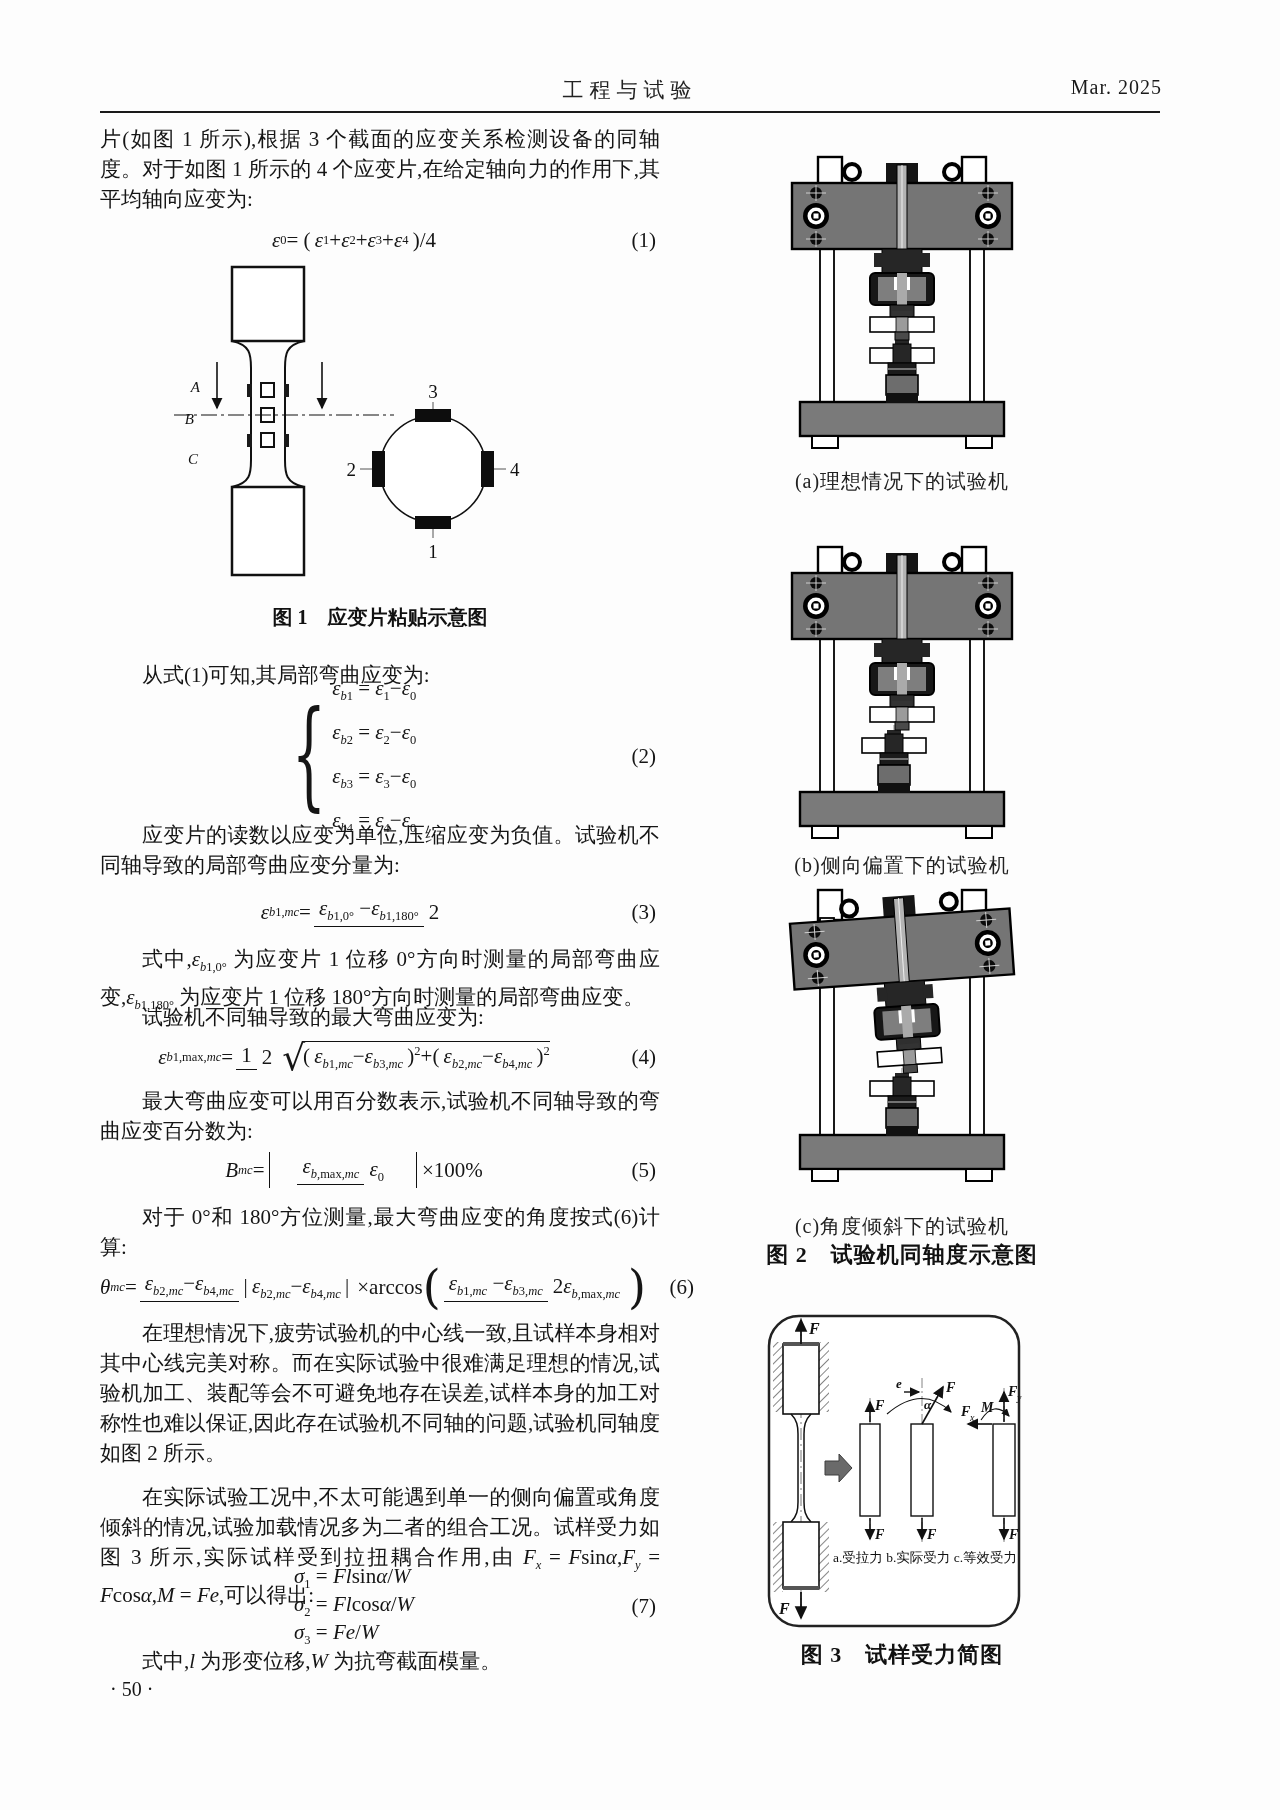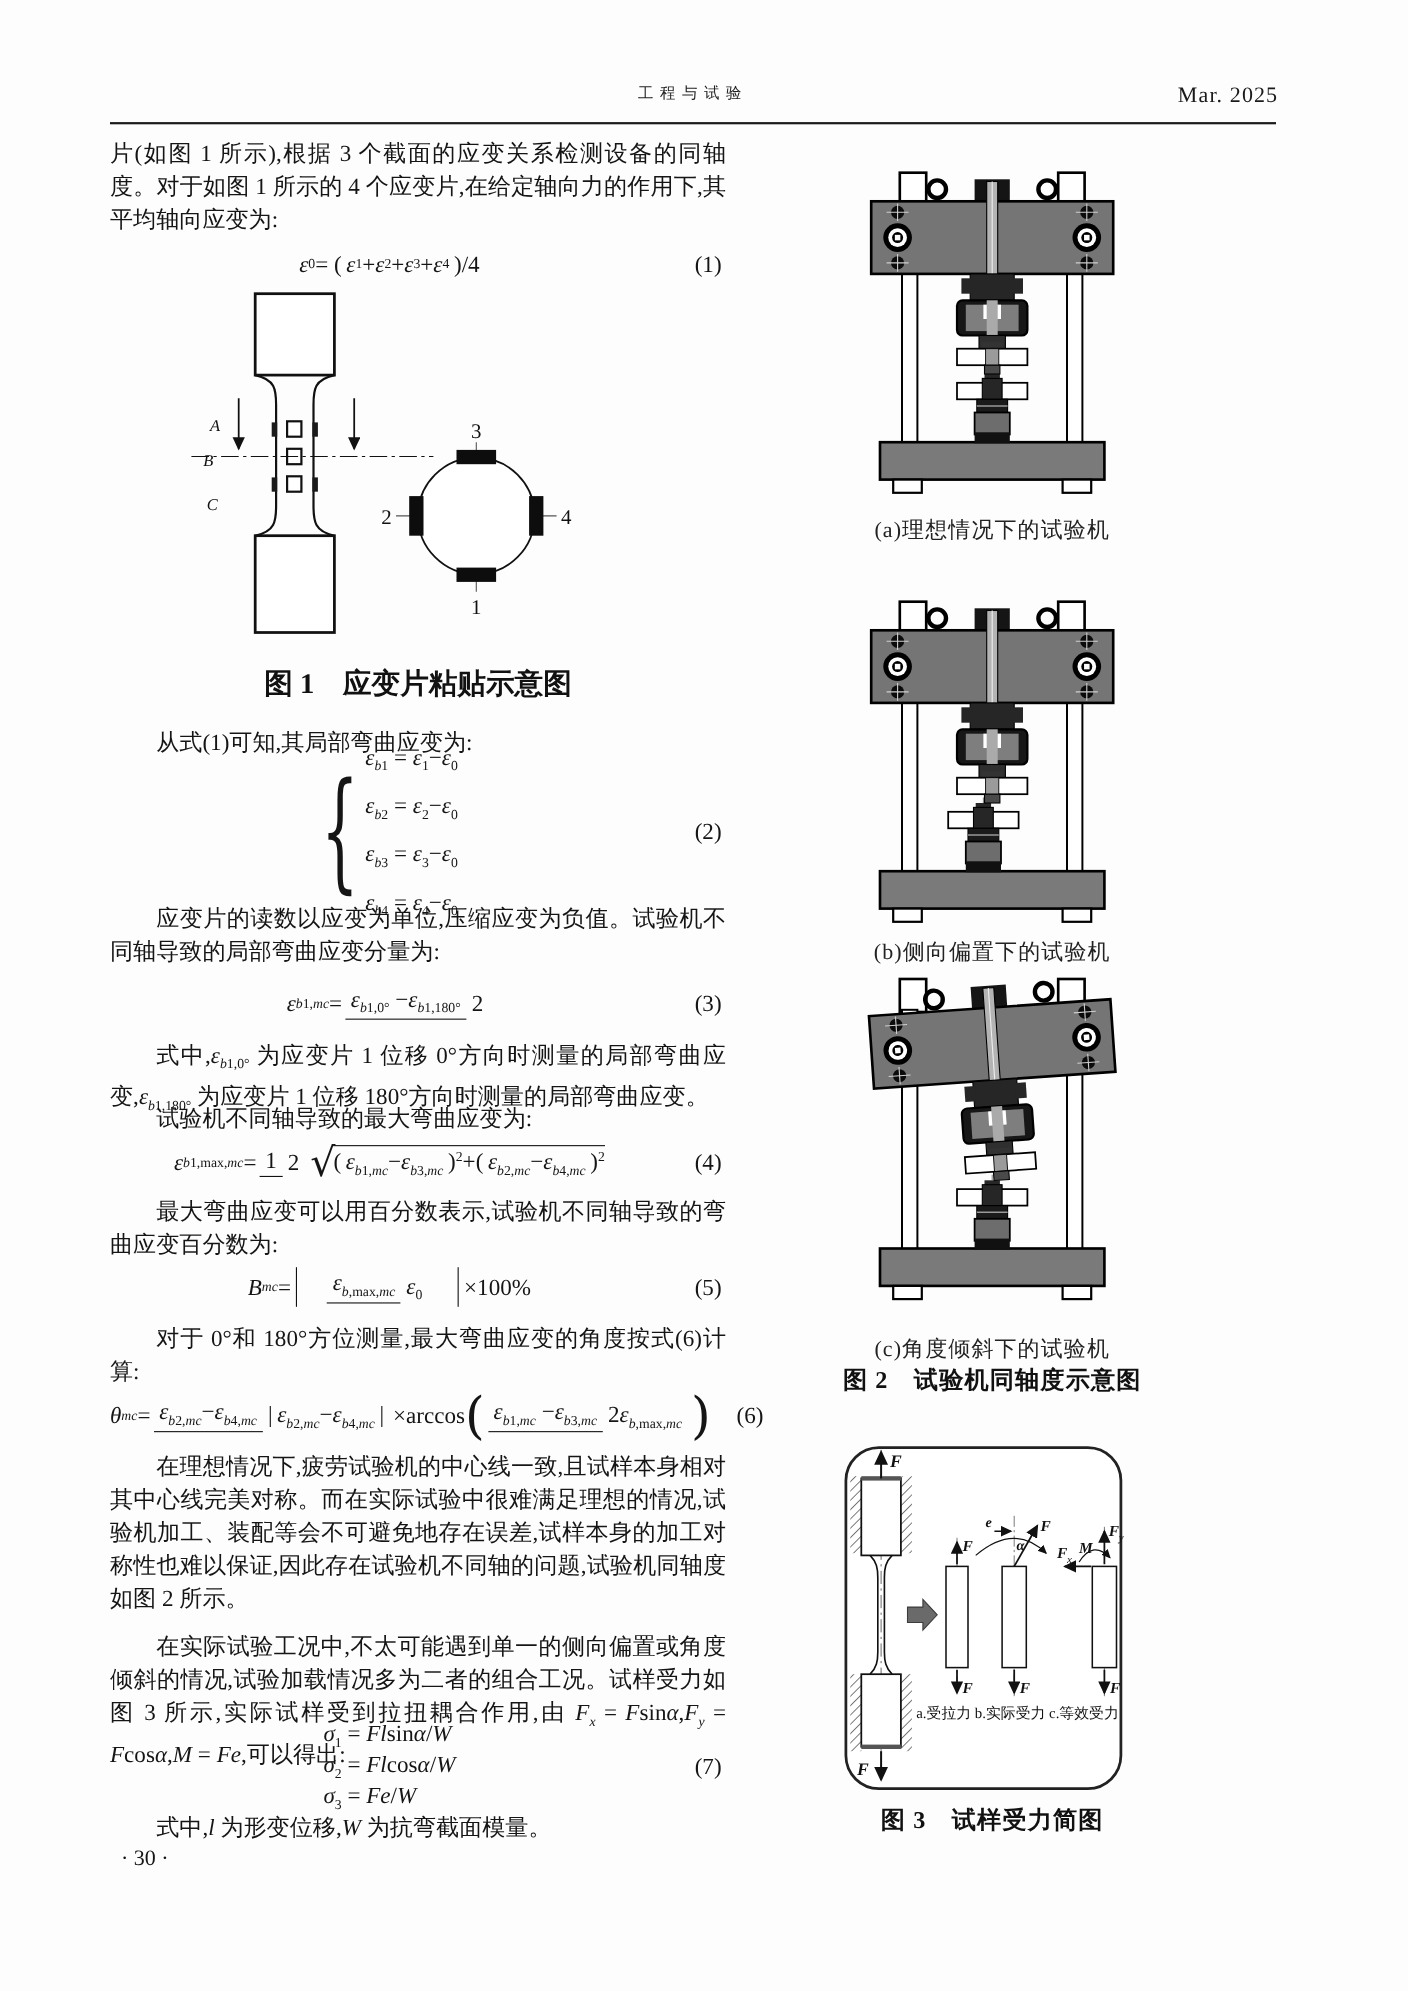--- a/index.html
+++ b/index.html
@@ -1,19 +1,19 @@
 <!DOCTYPE html>
 <html><head>
 <meta charset="utf-8">
 <style>
   html,body{margin:0;padding:0;background:#e8e8e8;}
   .page{position:relative;width:1280px;height:1810px;background:#fdfdfd;margin:0 auto;
         font-family:"Liberation Serif","DejaVu Serif",serif;color:#151515;overflow:hidden;}
   .hdr-title{position:absolute;top:76px;left:100px;width:1060px;text-align:center;
-             font-size:14px;letter-spacing:6px;color:#222;}
+             font-size:21px;letter-spacing:6px;color:#222;}
   .hdr-date{position:absolute;top:76px;right:118px;font-size:20px;color:#1a1a1a;letter-spacing:1px;}
   .hdr-rule{position:absolute;top:111px;left:100px;width:1060px;border-top:2.6px solid #1a1a1a;}
 
   .lc{position:absolute;left:100px;top:0;width:560px;}
   .rc{position:absolute;left:672px;top:0;width:460px;}
 
   .p{position:absolute;left:0;width:100%;font-size:21px;line-height:30px;text-align:justify;
      text-justify:inter-ideograph;}
   .ind{text-indent:2em;}
   .pageno{position:absolute;left:10px;font-size:20px;}
@@ -30,21 +30,21 @@
   .ovl{border-top:1.7px solid #111;padding-top:2px;white-space:nowrap;}
   .abs{display:inline-flex;align-items:center;border-left:1.7px solid #111;border-right:1.7px solid #111;
        padding:3px 24px;margin:0 5px;}
   .bp{font-family:"DejaVu Serif",serif;font-size:46px;font-weight:300;line-height:0;vertical-align:middle;}
   .stack{display:inline-flex;flex-direction:column;align-items:flex-start;gap:16px;text-align:left;}
   .cases{display:flex;align-items:center;}
   .brace{font-family:"DejaVu Serif",serif;font-size:54px;line-height:1;display:inline-block;
          transform:scaleY(2.18);transform-origin:center;margin-right:6px;font-weight:400;}
 
   .figsvg{position:absolute;}
-  .figcap{position:absolute;left:0;width:100%;text-align:center;font-weight:bold;font-size:26px;color:#111;}
+  .figcap{position:absolute;left:0;width:100%;text-align:center;font-weight:bold;font-size:20px;color:#111;}
   .figcap.big{font-size:22px;letter-spacing:1px;}
   .subcap{position:absolute;left:0;width:100%;text-align:center;font-size:20px;color:#222;letter-spacing:1px;}
   .msvg{position:absolute;left:110px;}
   svg text{font-family:"Liberation Serif",serif;}
 </style>
 </head>
 <body>
 
 <svg width="0" height="0" style="position:absolute" aria-hidden="true">
   <defs>
@@ -242,21 +242,21 @@
         <span class="stack" style="gap:0">
           <span><i>σ</i><sub>1</sub> = <i>Fl</i>sin<i>α</i>/<i>W</i></span>
           <span><i>σ</i><sub>2</sub> = <i>Fl</i>cos<i>α</i>/<i>W</i></span>
           <span><i>σ</i><sub>3</sub> = <i>Fe</i>/<i>W</i></span>
         </span>
       </span>
       <span class="num">(7)</span>
     </div>
 
     <div class="p ind" style="top:1646px">式中,<i>l</i> 为形变位移,<i>W</i> 为抗弯截面模量。</div>
-    <div class="pageno" style="top:1678px">· 30 ·</div>
+    <div class="pageno" style="top:1678px">· 50 ·</div>
   </div>
 
   <div class="rc">
 
     <svg class="msvg" style="top:155px" width="240" height="300" viewBox="0 0 240 300">
       <use href="#mframe"></use>
         <use href="#mlower"></use>
         <use href="#mupper"></use>
     </svg>
     <div class="subcap" style="top:468px">(a)理想情况下的试验机</div>

